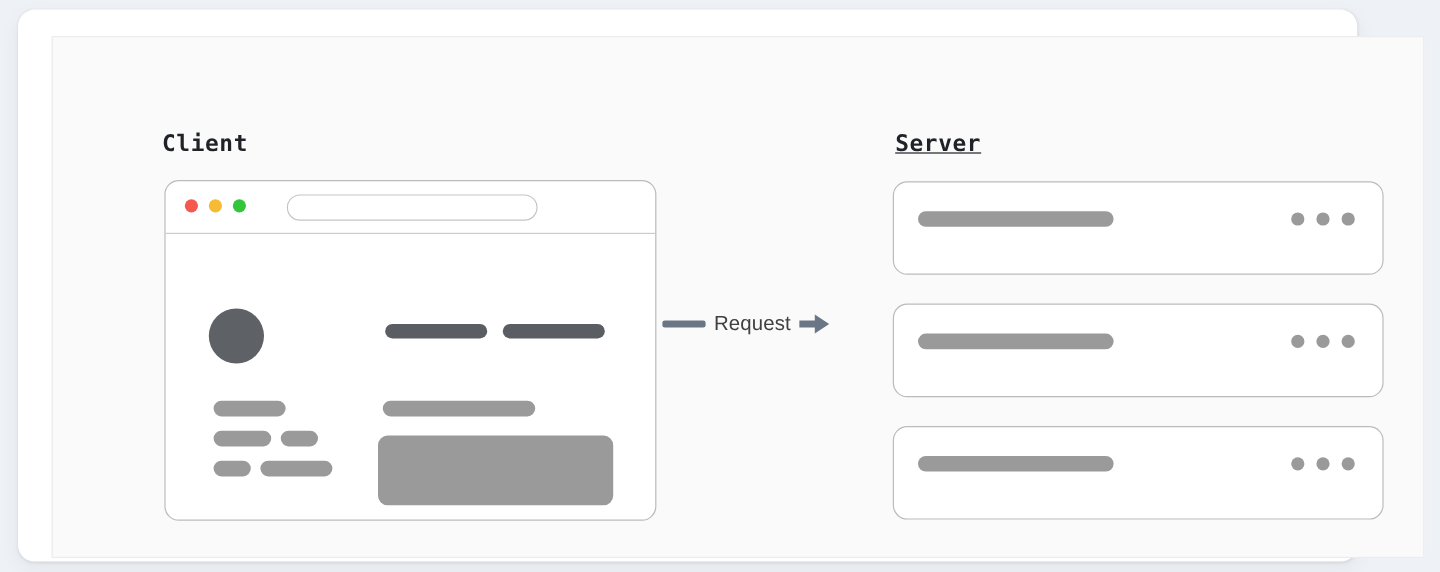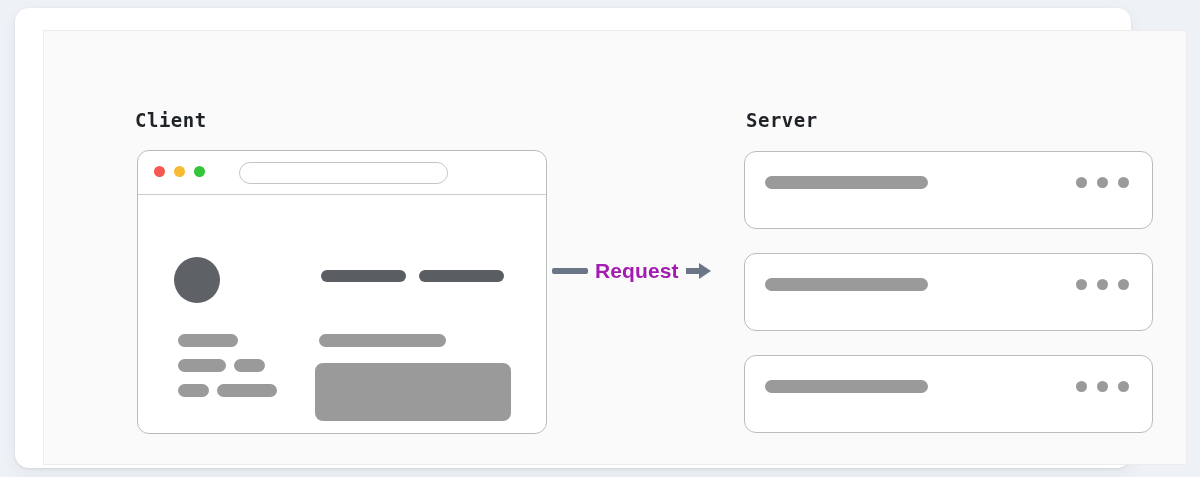--- a/index.html
+++ b/index.html
@@ -44,21 +44,21 @@
   .caption {
     position: absolute;
     font-family: "DejaVu Sans Mono", "Liberation Mono", monospace;
     font-size: 19px;
     font-weight: 700;
     color: #1f2328;
     letter-spacing: 0.5px;
     white-space: nowrap;
   }
   .caption-client { left: 91px; top: 78px; }
-  .caption-server { left: 702px; top: 78px; }
+  .caption-server { left: 702px; top: 78px; text-decoration: underline; }
 
   
   .browser {
     position: absolute;
     left: 93px;
     top: 119px;
     width: 410px;
     height: 284px;
     background: #ffffff;
     border: 1.5px solid #b9bcbf;
@@ -139,23 +139,23 @@
     display: flex;
     align-items: center;
     gap: 7px;
     color: #6a7586;
   }
   .arrow-request  { left: 508px; top: 228px; }
   .arrow-response { left: 508px; top: 277px; }
 
   .arrow-label {
     font-family: "Liberation Sans", sans-serif;
-    font-size: 21px;
-    font-weight: 700;
-    color: #a21caf;
+    font-size: 17px;
+    font-weight: 400;
+    color: #404040;
     white-space: nowrap;
     letter-spacing: 0.1px;
   }
   .stem {
     width: 36px;
     height: 6px;
     background: #6a7586;
     border-radius: 2px;
   }
   .head { width: 26px; height: 22px; display: block; }

